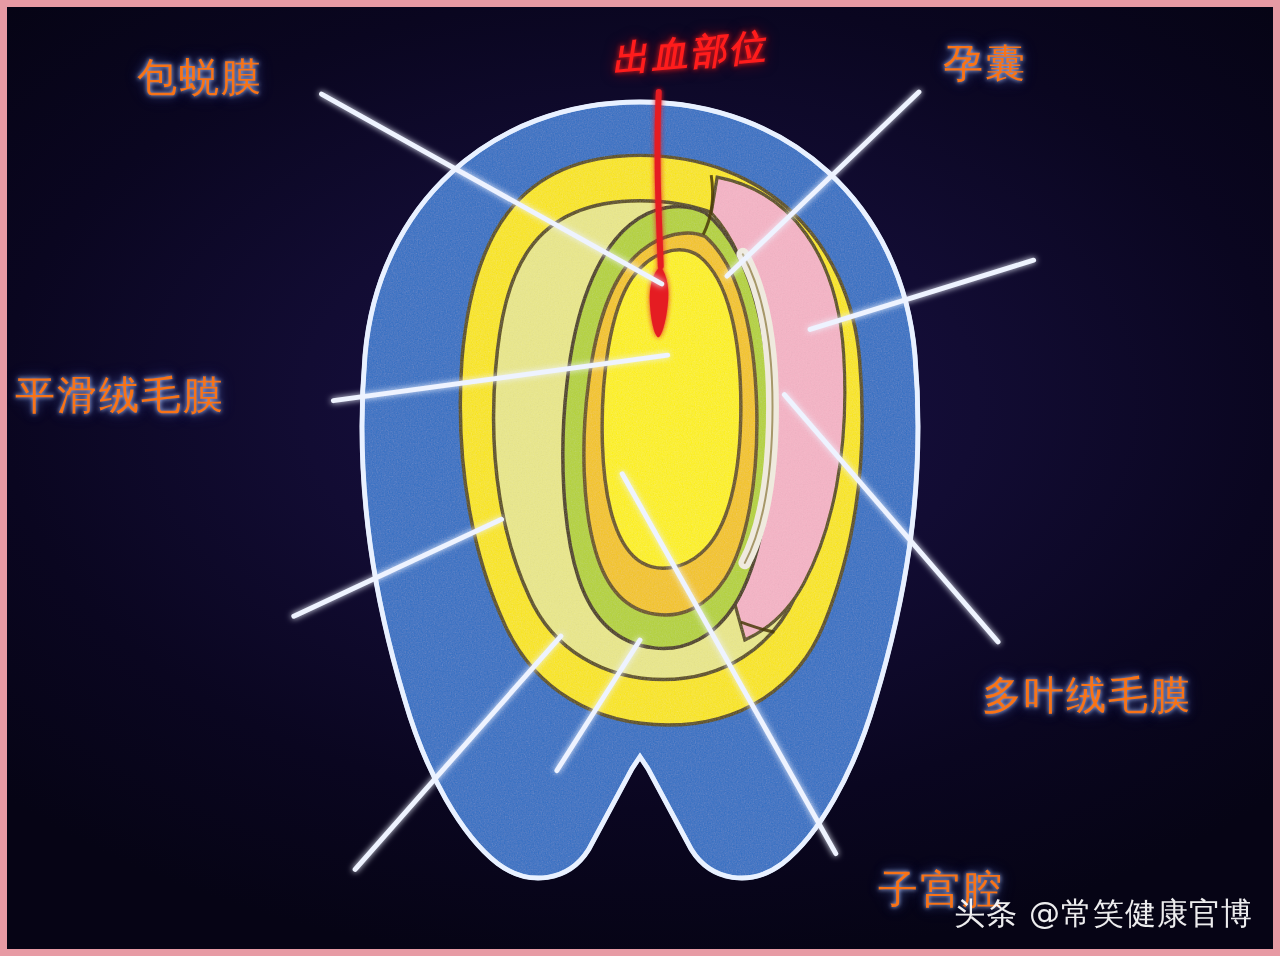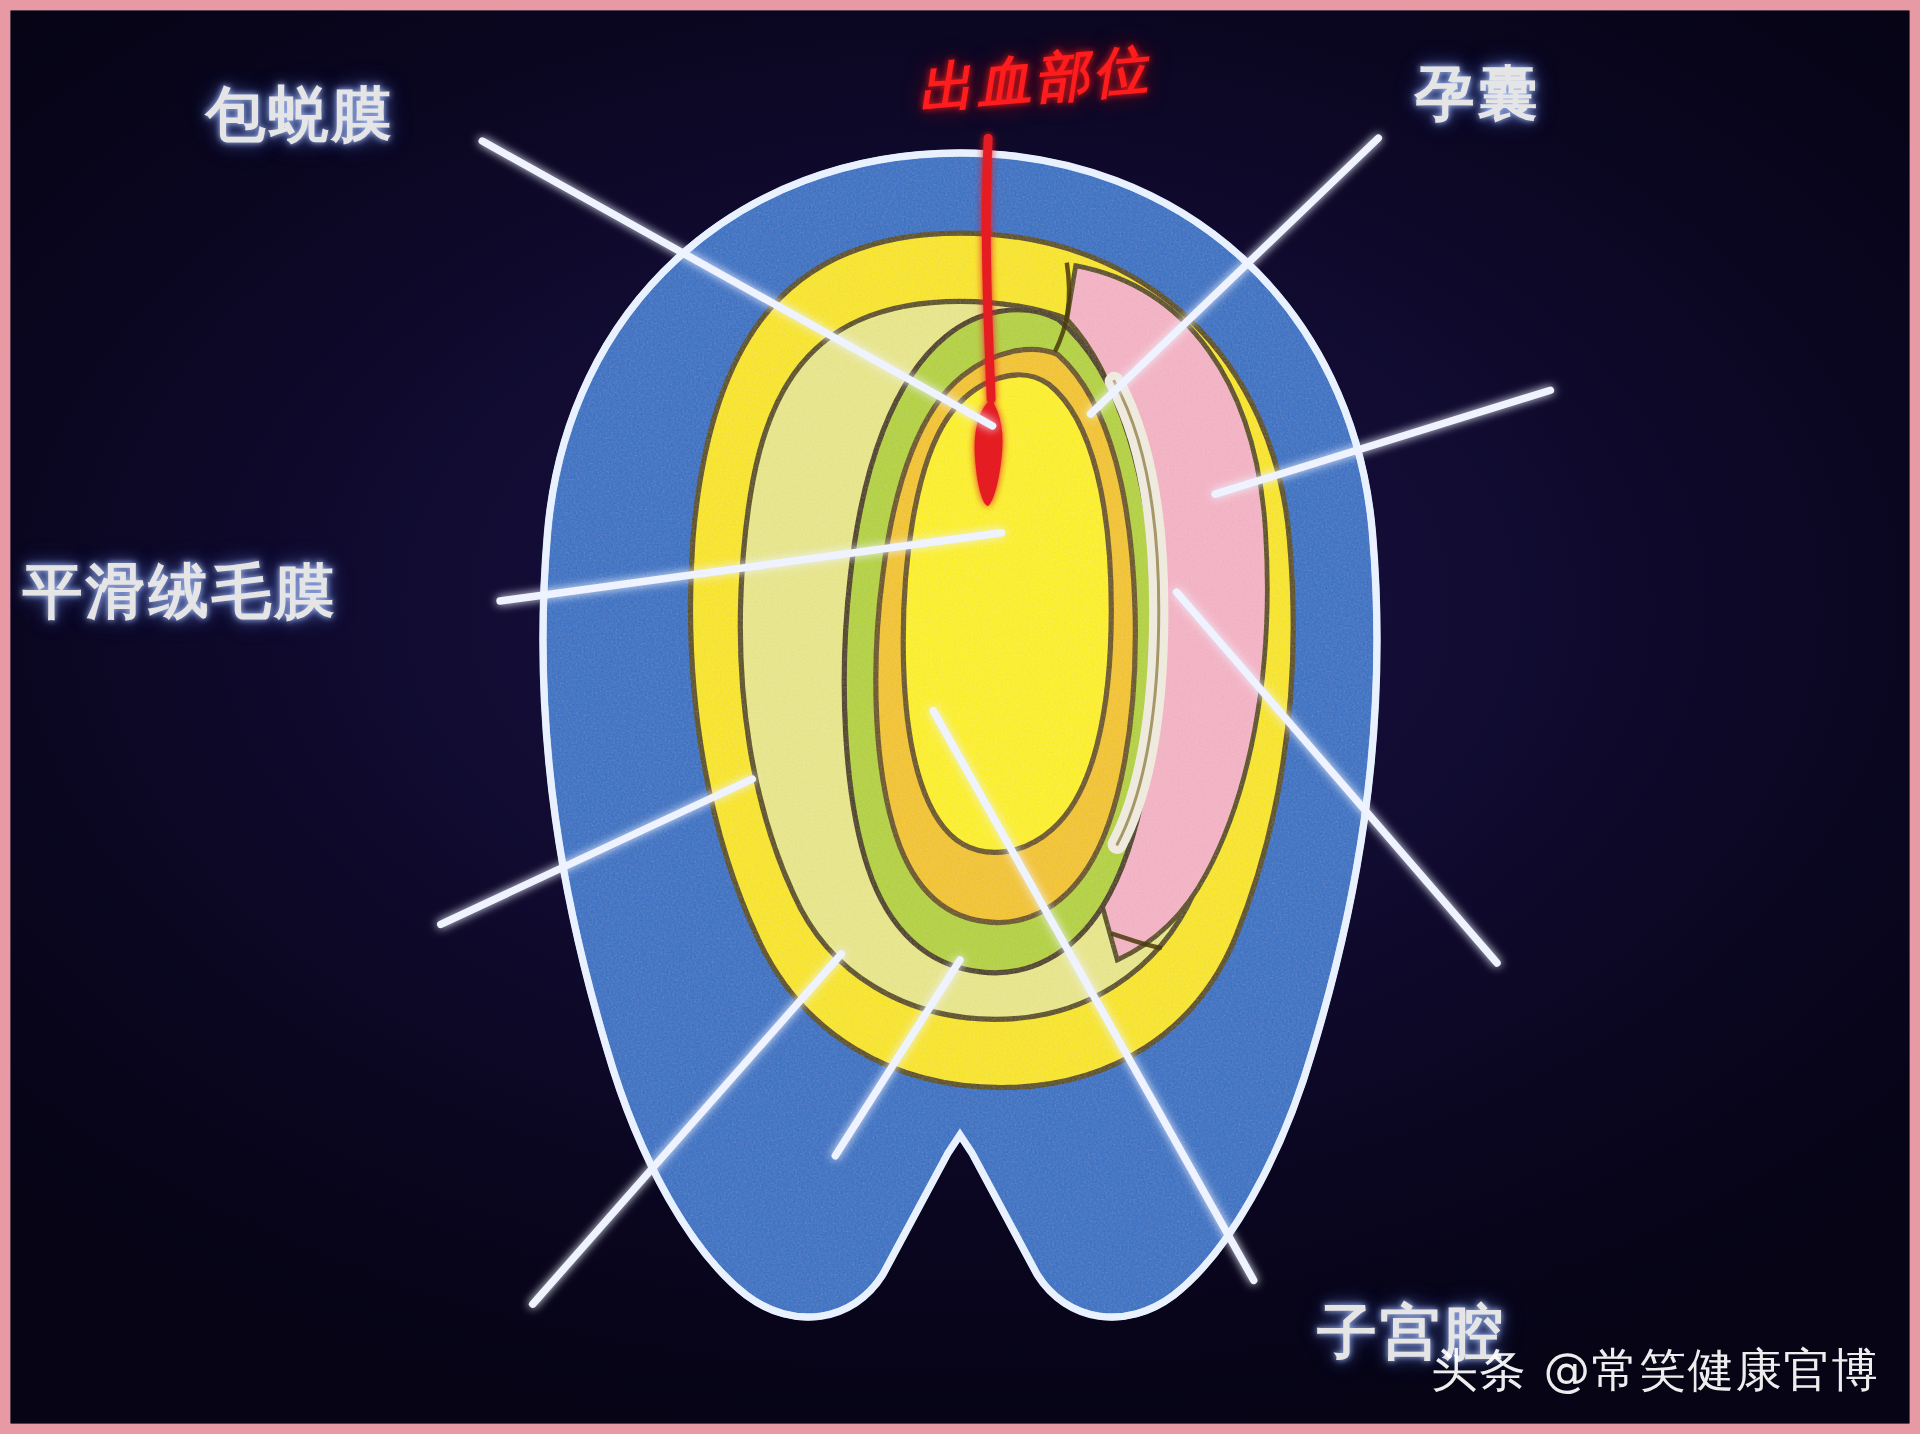--- a/index.html
+++ b/index.html
@@ -27,22 +27,22 @@
       radial-gradient(ellipse 70% 60% at 50% 42%, #191046 0%, #120c33 38%, #0a0620 72%, #060415 100%);
     z-index: 0;
   }
   #diagram {
     position: absolute;
     inset: 0;
     z-index: 2;
   }
   .lbl {
     position: absolute;
-    color: #e5e5e5;
-    font-weight: 700;
+    color: #f97316;
+    font-weight: 400;
     letter-spacing: 2px;
     text-shadow:
       0 0 4px rgba(180,200,255,0.95),
       0 0 10px rgba(120,160,255,0.55),
       0 0 18px rgba(90,130,255,0.3);
     white-space: nowrap;
     z-index: 6;
     line-height: 1;
   }
   .lbl-red {
@@ -249,17 +249,18 @@
 
   <div class="lbl" style="left:130px; top:50px; font-size:40px;">包蜕膜</div>
 
   <div class="lbl" style="left:8px; top:368px; font-size:40px;">平滑绒毛膜</div>
 
 
 
   <div class="lbl" style="left:936px; top:36px; font-size:40px;">孕囊</div>
 
 
+  <div class="lbl" style="left:975px; top:668px; font-size:40px;">多叶绒毛膜</div>
 
   <div class="lbl" style="left:832px; top:862px; font-size:40px;margin-left:39px;">子宫腔</div>
 
   <div id="watermark">头条 @常笑健康官博</div>
 </div>
 
 </body></html>

